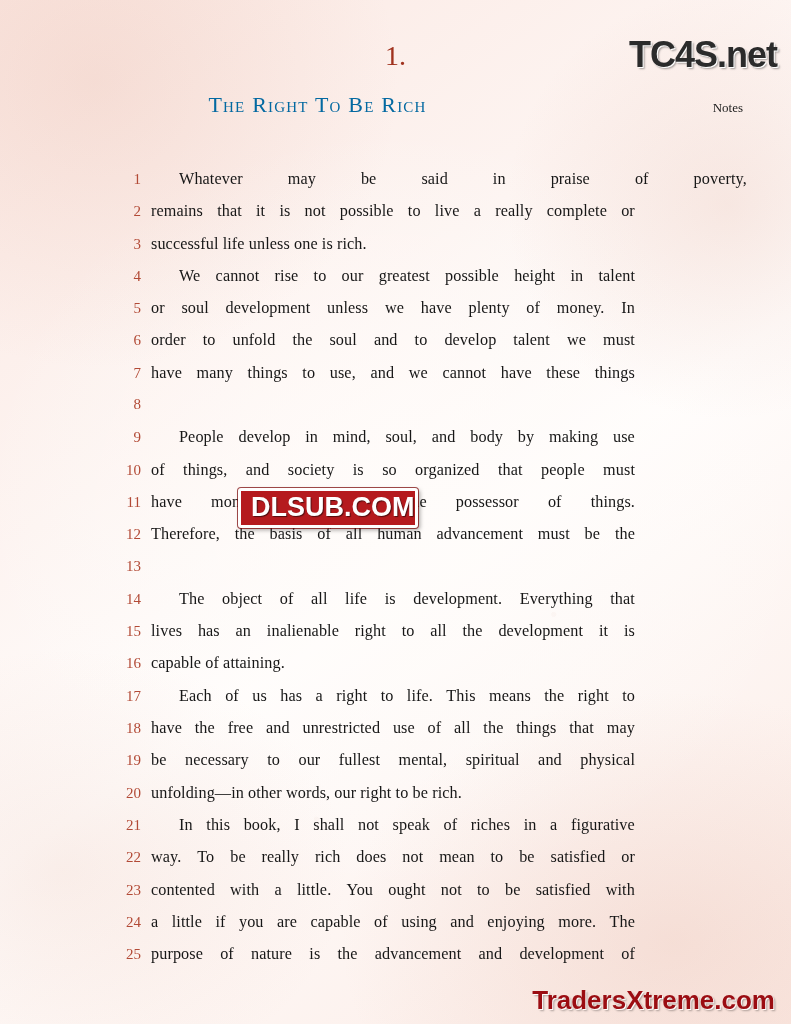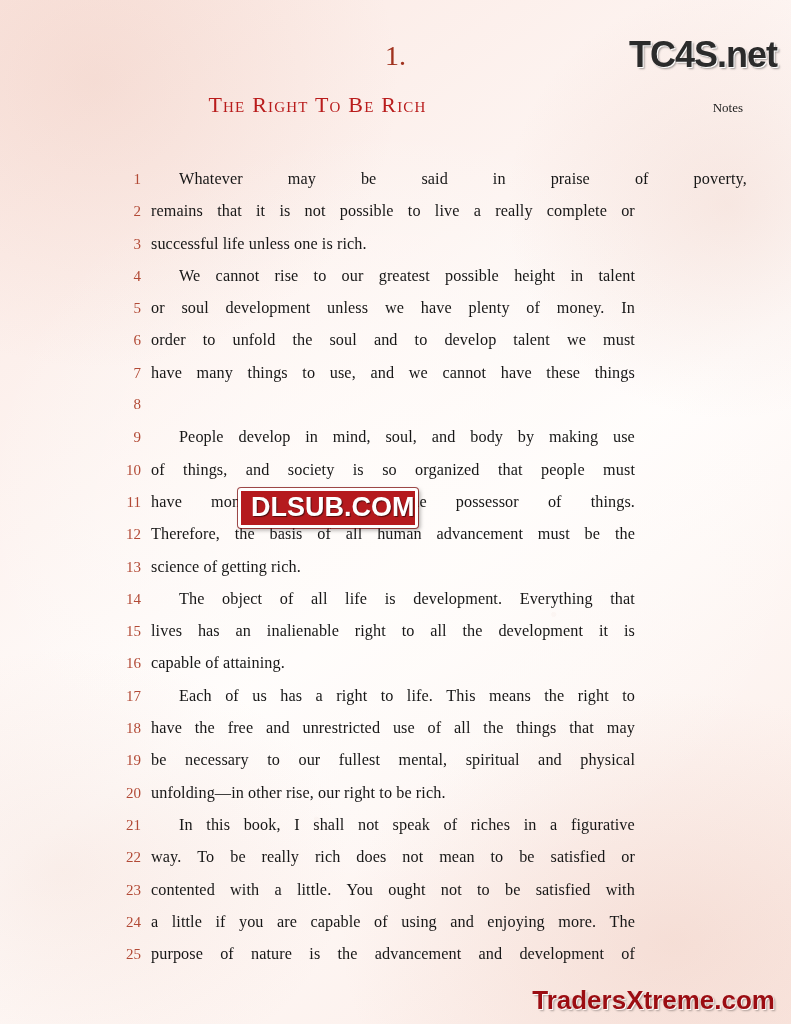--- a/index.html
+++ b/index.html
@@ -100,21 +100,21 @@
     color: #a0321e;
     z-index: 3;
   }
   .chapter-title {
     position: absolute;
     top: 92px;
     left: 0;
     width: 635px;
     text-align: center;
     font-size: 22px;
-    color: #b91c1c;
+    color: #0369a1;
     font-variant: small-caps;
     letter-spacing: 1.2px;
     z-index: 3;
   }
 
   .notes-label {
     position: absolute;
     top: 100px;
     right: 48px;
     font-size: 13px;
@@ -326,21 +326,20 @@
         <span>all</span>
         <span>human</span>
         <span>advancement</span>
         <span>must</span>
         <span>be</span>
         <span>the</span>
       </div>
     </div>
     <div class="line">
       <div class="lineno">13</div>
-      <div class="linetext last">science of getting rich.</div>
     </div>
     <div class="line">
       <div class="lineno">14</div>
       <div class="linetext just indent" style="width: 452px;">
         <span>The</span>
         <span>object</span>
         <span>of</span>
         <span>all</span>
         <span>life</span>
         <span>is</span>
@@ -413,21 +412,21 @@
         <span>our</span>
         <span>fullest</span>
         <span>mental,</span>
         <span>spiritual</span>
         <span>and</span>
         <span>physical</span>
       </div>
     </div>
     <div class="line">
       <div class="lineno">20</div>
-      <div class="linetext last">unfolding—in other rise, our right to be rich.</div>
+      <div class="linetext last">unfolding—in other words, our right to be rich.</div>
     </div>
     <div class="line">
       <div class="lineno">21</div>
       <div class="linetext just indent" style="width: 452px;">
         <span>In</span>
         <span>this</span>
         <span>book,</span>
         <span>I</span>
         <span>shall</span>
         <span>not</span>

